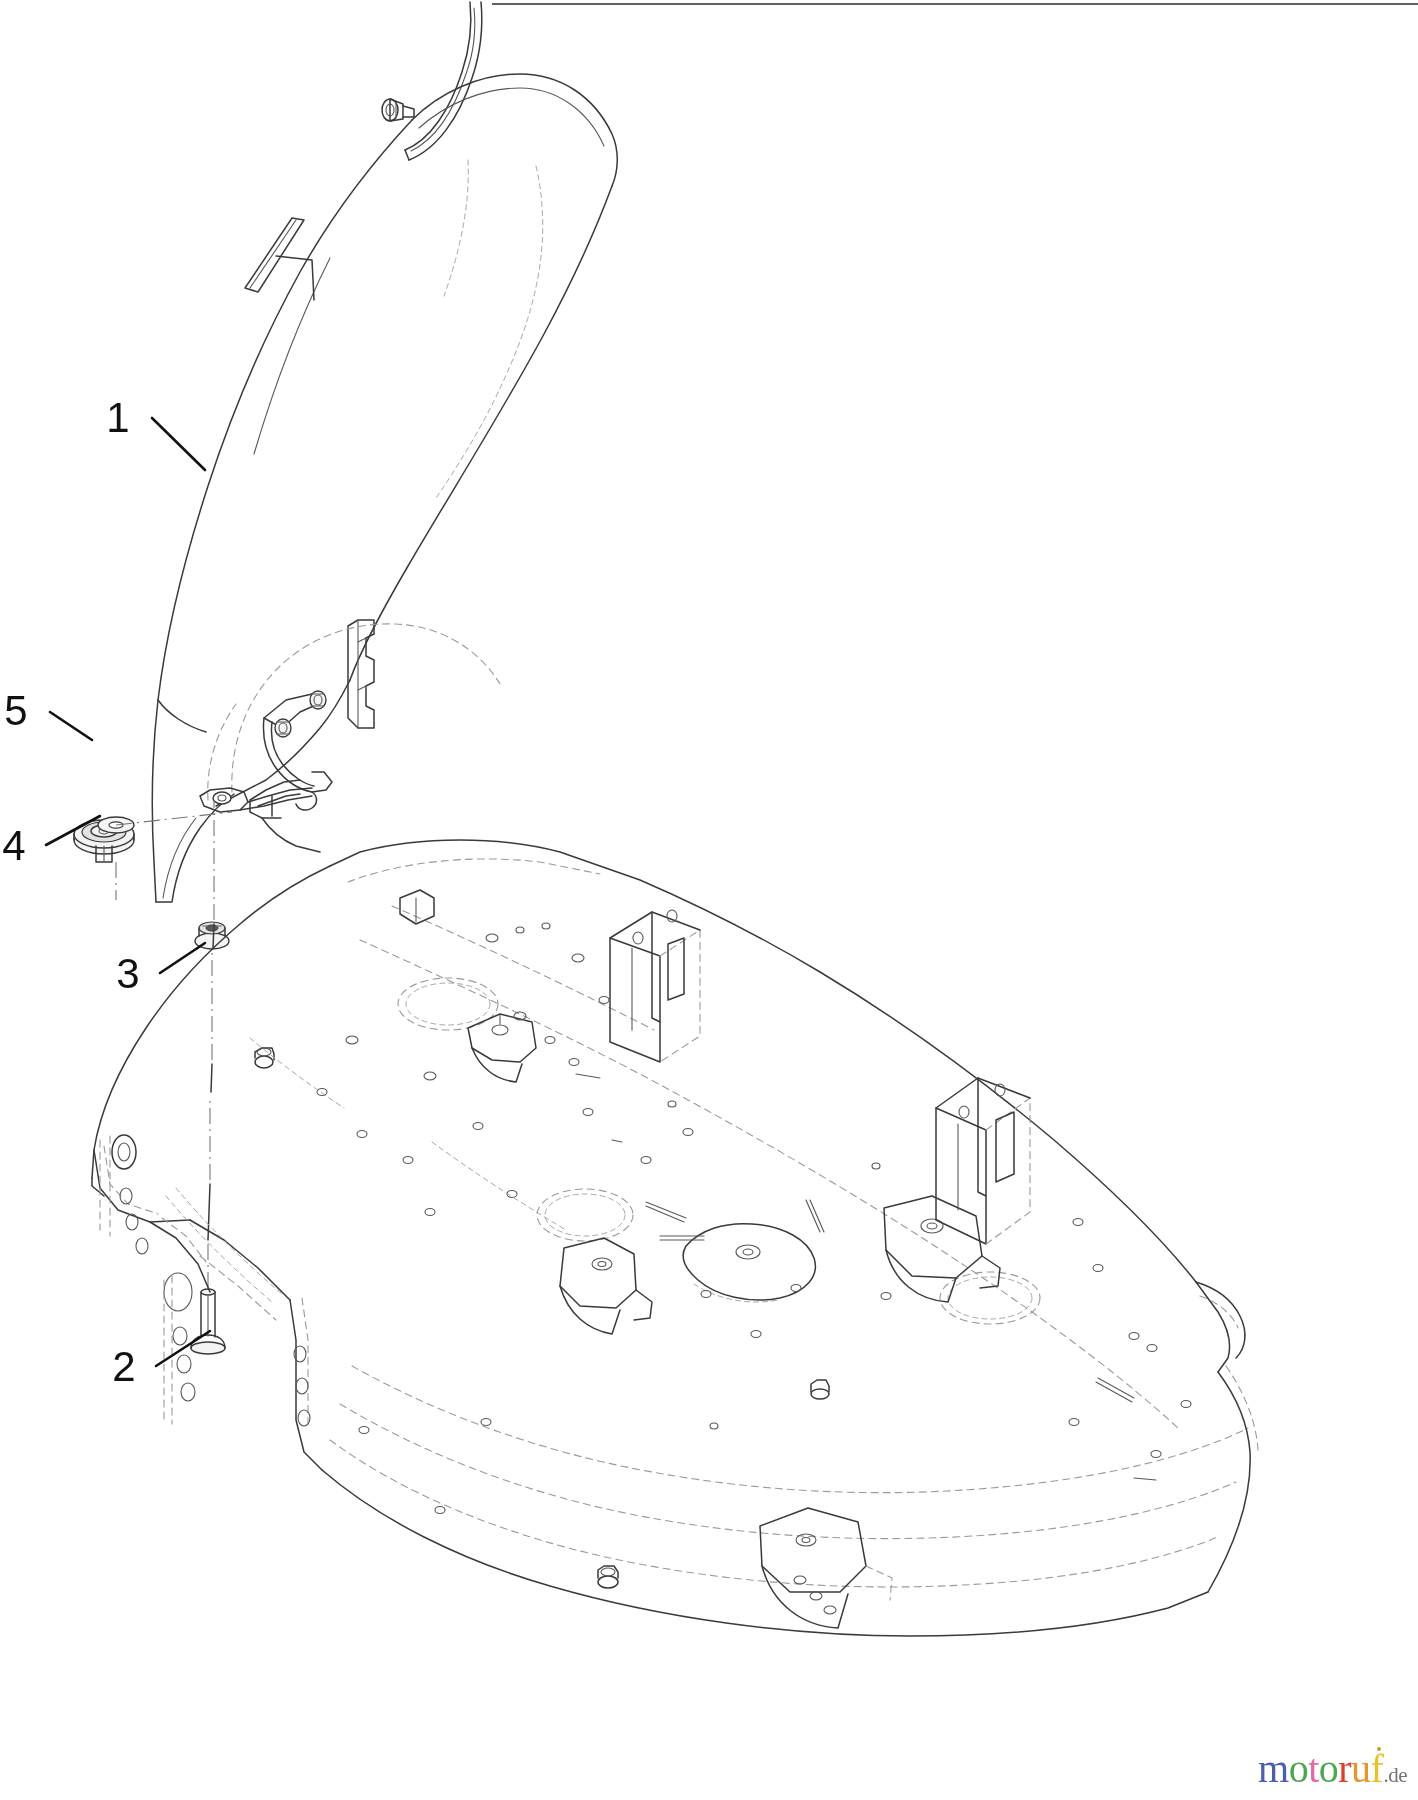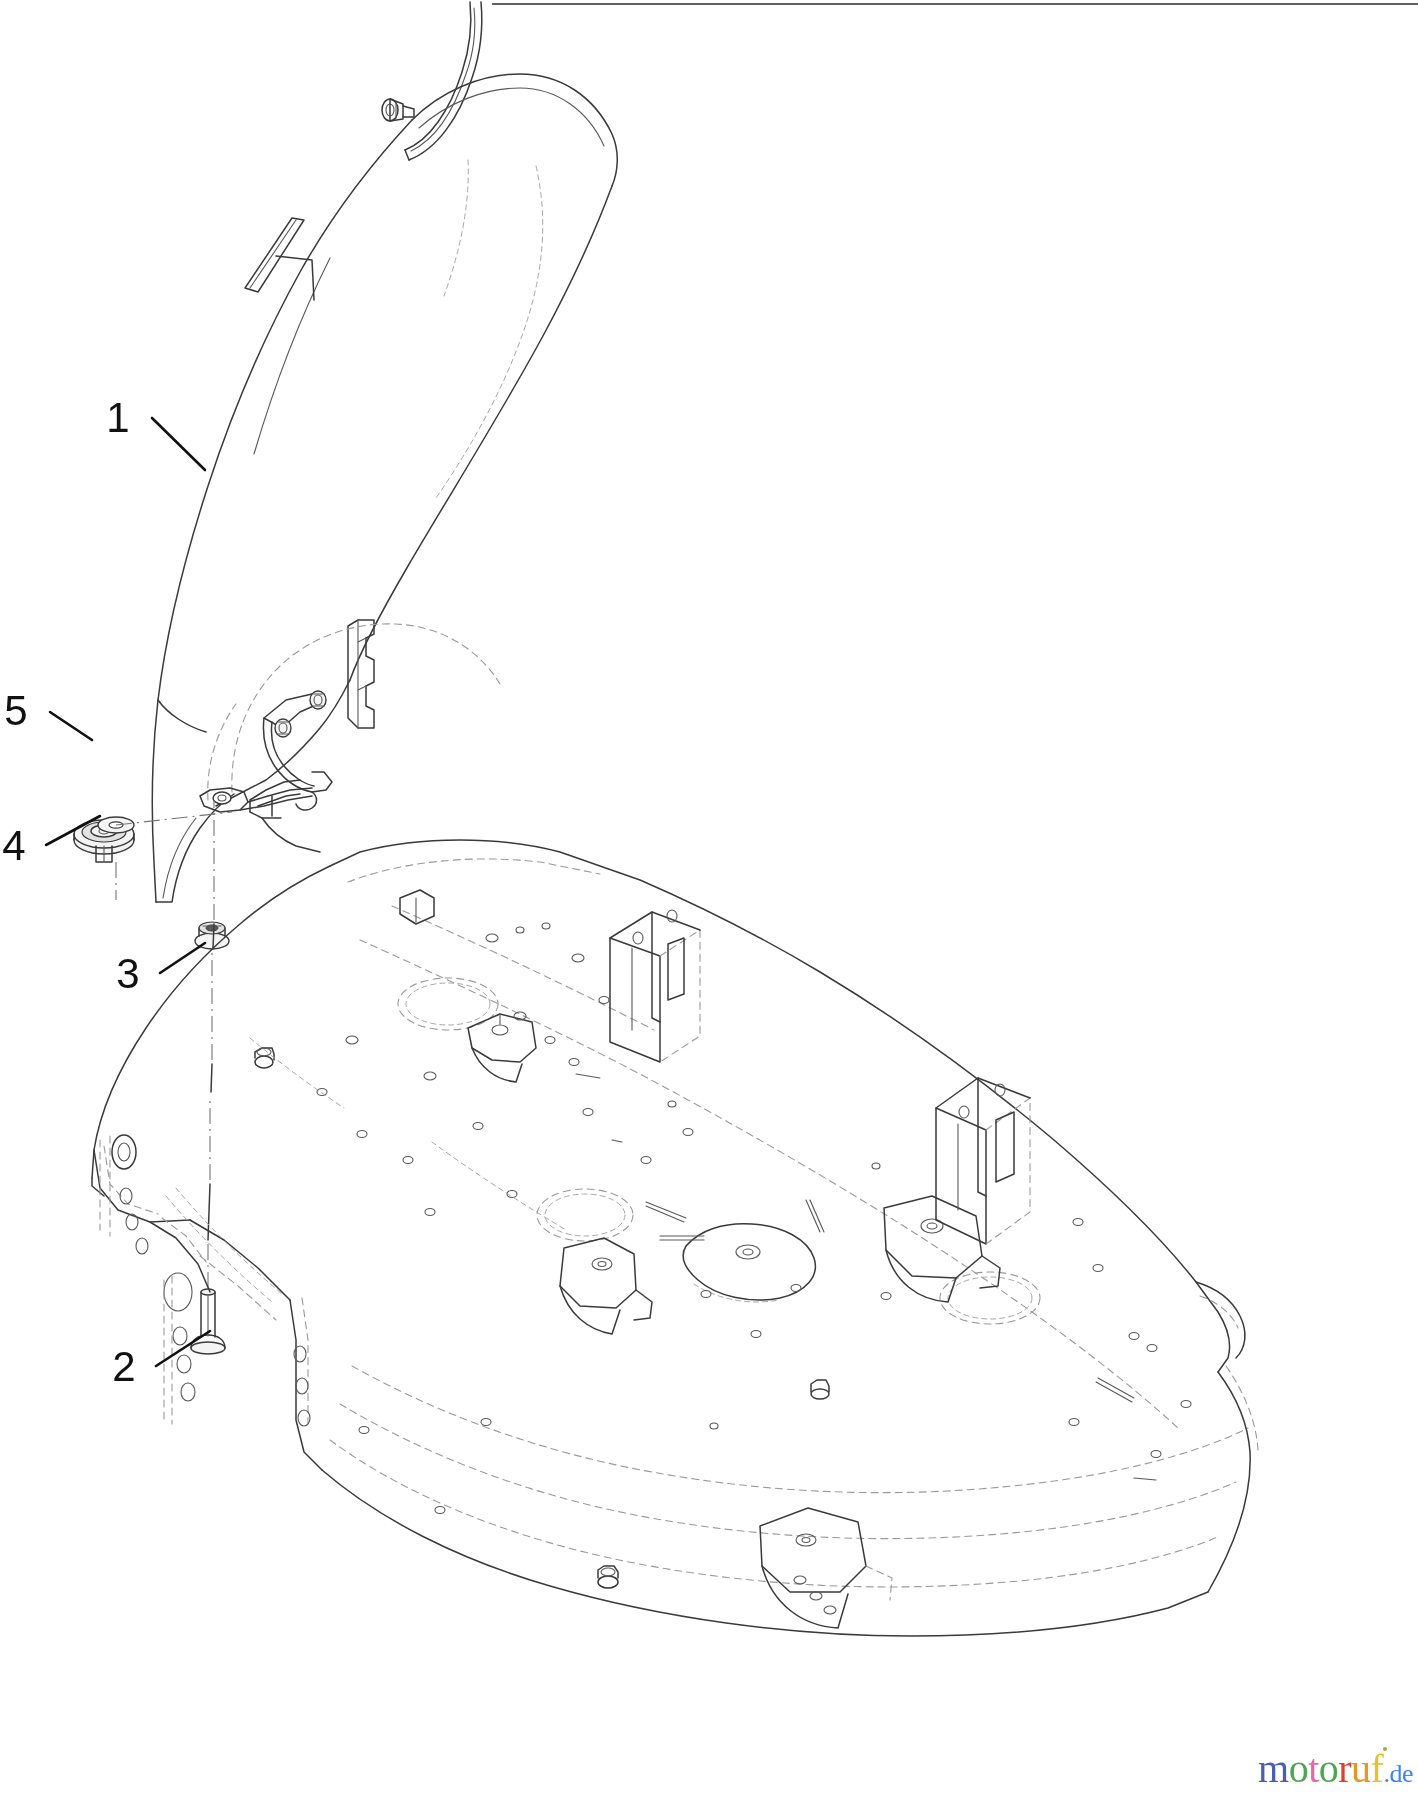--- a/index.html
+++ b/index.html
@@ -23,21 +23,21 @@
     position:absolute;
     left:1258px; top:1749px;
     font-family:"Liberation Serif", serif;
     font-size:40px;
     letter-spacing:-0.5px;
     line-height:1;
     white-space:nowrap;
     user-select:none;
   }
   #watermark .wm{font-weight:400;}
-  #watermark .suffix{font-size:26px;color:#3b82f6;vertical-align:baseline;}
+  #watermark .suffix{font-size:21px;color:#737373;vertical-align:baseline;}
   #watermark .dot{
     position:absolute; right:26px; top:-2px;
     width:4px;height:4px;border-radius:50%;background:#b9a23a;
   }
 </style>
 </head>
 <body>
 
 <div id="stage">
 

